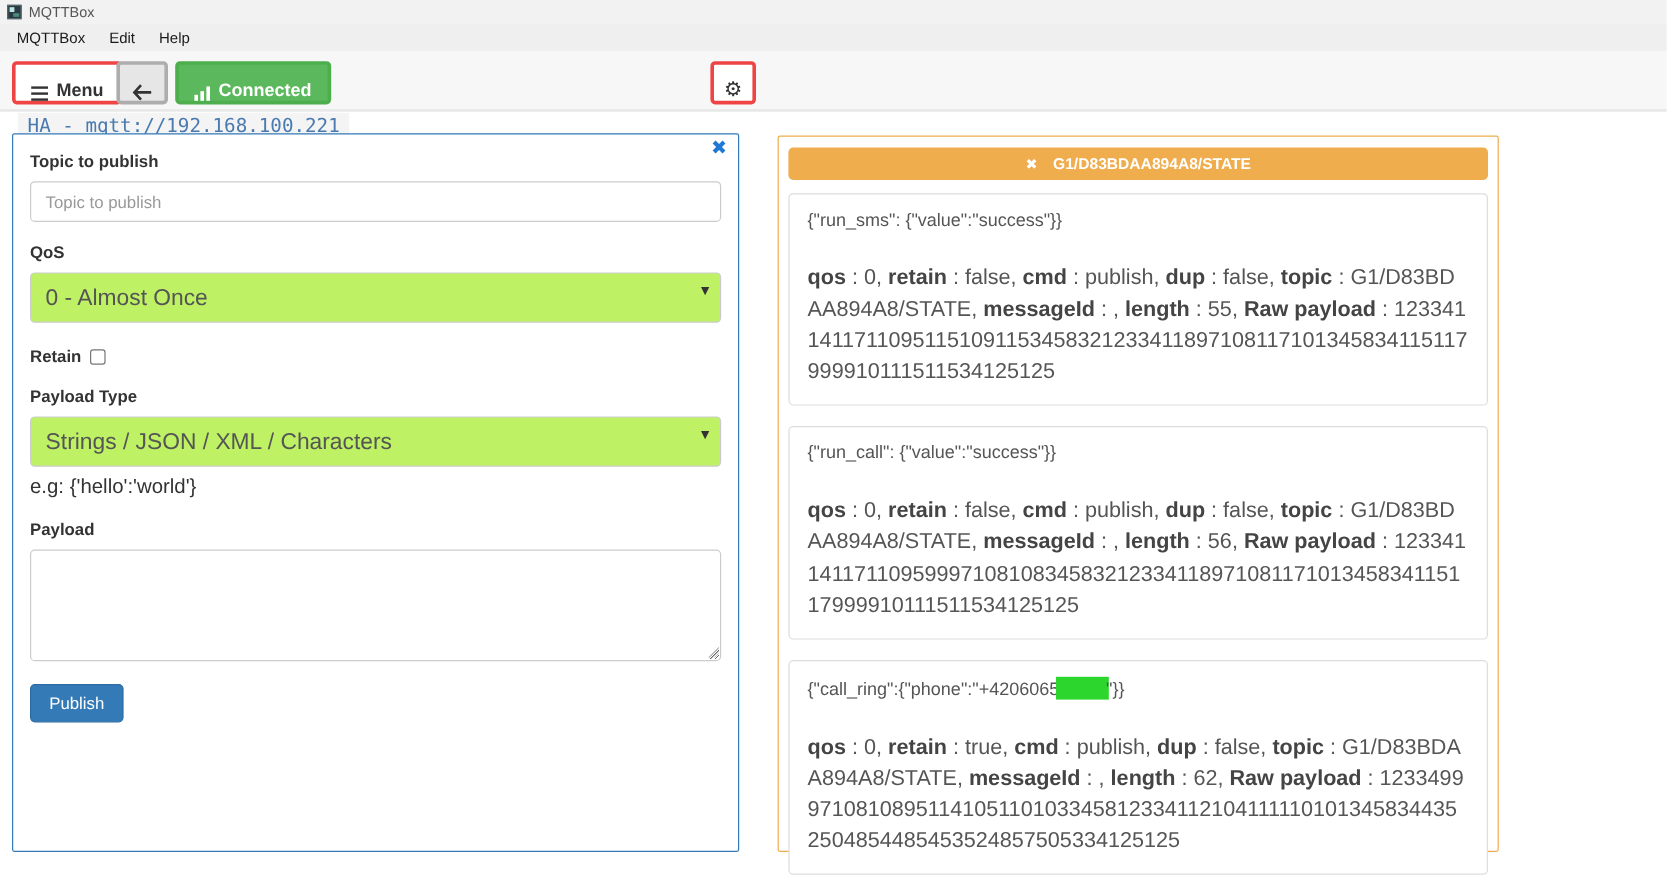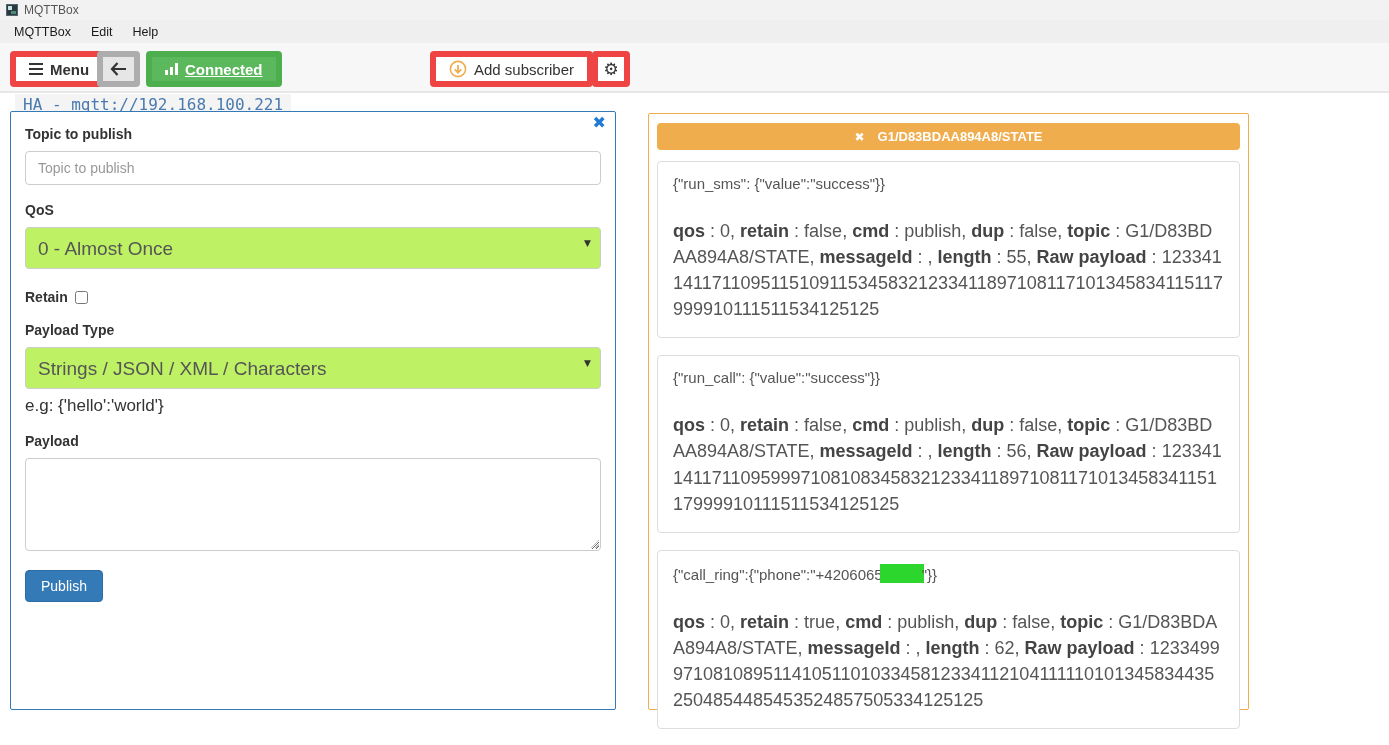--- a/index.html
+++ b/index.html
@@ -25,29 +25,29 @@
     background:#efefef; display:flex; align-items:center; padding-left:4px;
   }
   .menubar .menu-item { font-size:12.5px; color:#1a1a1a; padding:3px 10px; cursor:default; }
 
   
   .toolbar {
     position:absolute; left:0; top:43px; width:100%; height:50px;
     background:#f7f7f7; border-bottom:2px solid #e7e7e7;
   }
   .tbtn {
-    position:absolute; top:8px; height:36px; display:inline-flex; align-items:center;
+    position:absolute; top:8px; height:36px; display:inline-flex; align-items:flex-end;
     gap:7px; padding:0 13px; font-size:15px; border-radius:4px; cursor:pointer;
-    background:#fff; border:6px solid #ef4444; color:#333; white-space:nowrap;
+    background:#fff; border:3px solid #ef4444; color:#333; white-space:nowrap;
   }
   .tbtn-menu { left:10px; font-weight:bold; }
   .burger { display:inline-flex; flex-direction:column; gap:3px; }
   .burger span { width:14px; height:2px; background:#333; display:block; }
   .tbtn-back { left:97px; width:43px; justify-content:center; background:#e6e6e6; border-color:#adadad; padding:0; }
-  .tbtn-connected { left:146px; background:#5cb85c; border-color:#4cae4c; color:#fff; font-weight:bold;text-decoration:underline; }
+  .tbtn-connected { left:146px; background:#5cb85c; border-color:#4cae4c; color:#fff; font-weight:bold; }
   .signal-bars { display:inline-flex; align-items:flex-end; gap:2px; height:12px; }
   .signal-bars span { width:3px; background:#fff; display:block; }
   .signal-bars .b1{height:5px;} .signal-bars .b2{height:8px;} .signal-bars .b3{height:12px;}
   .tbtn-addpub { left:287px; }
   .tbtn-addsub { left:430px; }
   .tbtn-gear { left:592px; width:38px; justify-content:center; padding:0; }
   .gear-glyph { font-family:"DejaVu Sans", sans-serif; font-size:17px; color:#333; line-height:1; }
 
   
   .conn-tab-row { position:absolute; left:0; top:94px; width:100%; height:17px; }
@@ -165,27 +165,20 @@
   <button class="tbtn tbtn-connected">
     <span class="signal-bars">
       <span class="b1"></span>
         <span class="b2"></span>
         <span class="b3"></span>
     </span>
     <span>Connected</span>
   </button>
 
 
-  <button class="tbtn tbtn-addsub">
-    <svg width="18" height="18" viewBox="0 0 18 18">
-      <circle cx="9" cy="9" r="7.6" fill="none" stroke="#f0ad4e" stroke-width="1.6"></circle>
-      <path d="M9 5 V12 M5.8 9.4 L9 12.8 L12.2 9.4" stroke="#f0ad4e" stroke-width="1.8" fill="none"></path>
-    </svg>
-    <span>Add subscriber</span>
-  </button>
 
   <button class="tbtn tbtn-gear">
     <span class="gear-glyph">⚙</span>
   </button>
 </div>
 
 <div class="conn-tab-row">
   <span class="conn-tab">HA - mqtt://192.168.100.221</span>
 </div>
 

